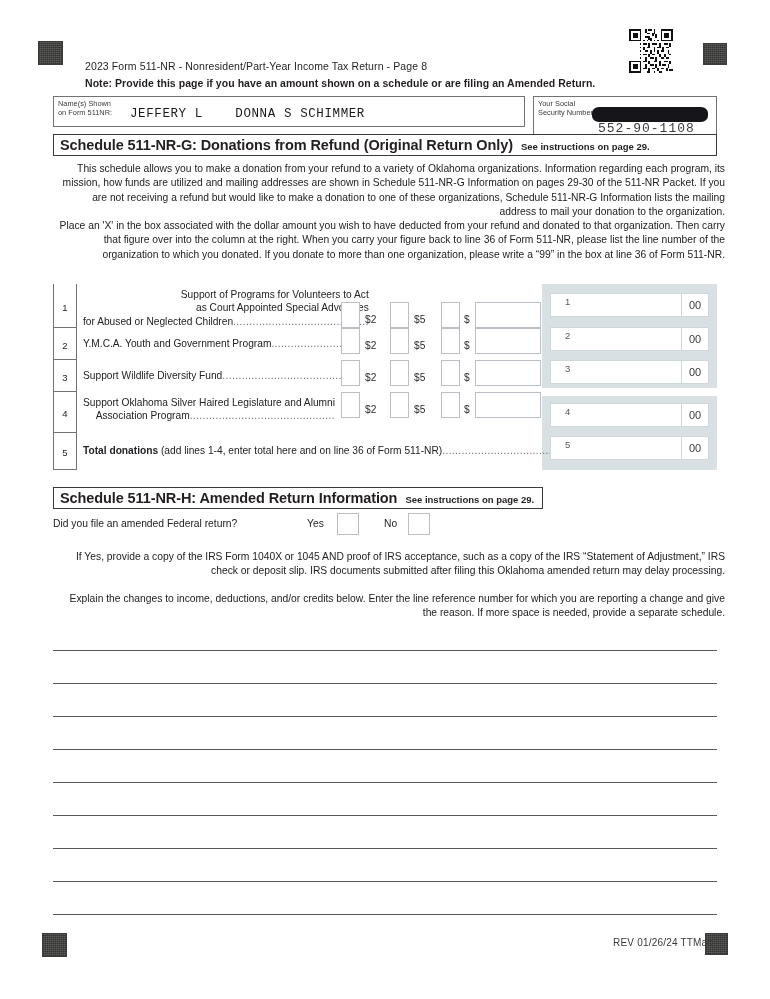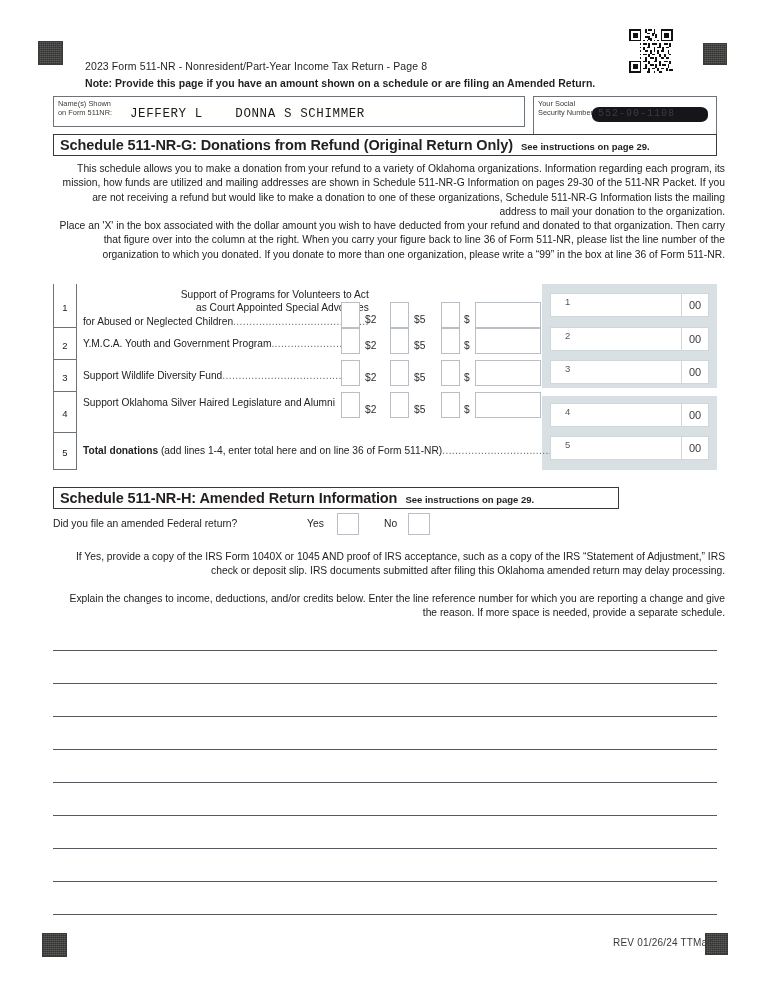--- a/index.html
+++ b/index.html
@@ -80,23 +80,23 @@
     position: absolute; left: 4px; top: 2px;
     font-size: 7.4px; line-height: 9px; color: #3a3a3a; white-space: pre-line;
   }
   #ssn-redaction {
     position: absolute; left: 58px; top: 10px;
     width: 116px; height: 15px;
     background: #16161a;
     border-radius: 7px/6px;
   }
   #ssn-value {
-    position: absolute; left: 6px; top: 1px;
+    position: absolute; left: 6px; top: 14px;
     font-family: "Liberation Mono", monospace;
-    font-size: 10px; letter-spacing: 1px;
+    font-size: 13px; letter-spacing: 1px;
     color: #3c3c40;
     white-space: nowrap;
   }
 
   
   .sched-banner {
     position: absolute;
     border: 1px solid #3a3a3a;
     box-sizing: border-box;
     background: #ffffff;
@@ -107,21 +107,21 @@
   }
   .sched-banner .sched-title {
     font-size: 14.5px; font-weight: bold; letter-spacing: -.1px;
     line-height: 20px;
   }
   .sched-banner .sched-sub {
     font-size: 9.5px; font-weight: bold; margin-left: 8px;
     line-height: 20px;
   }
   #banner-g { left: 53px; top: 134px; width: 664px; }
-  #banner-h { left: 53px; top: 487px; width: 566px; }
+  #banner-h { left: 53px; top: 487px; width: 490px; }
 
   
   .para {
     position: absolute;
     font-size: 10.3px;
     line-height: 14.3px;
     color: #222226;
     text-align: right;
   }
   #para-1 { left: 53px; top: 162px; width: 672px; }
@@ -430,20 +430,21 @@
     <div class="amt-row" style="top:76px;">
       <div class="amt-line">3</div>
       <div class="amt-cents">00</div>
     </div>
 
     <div class="num-cell" style="top:108px; height:41px;">
       <span style="top:16px;">4</span>
     </div>
     <div class="desc" style="top:112px;">
       <div>Support Oklahoma Silver Haired Legislature and Alumni</div>
+      <div><span>Association Program</span><span class="dots">.............................................</span></div>
     </div>
     <div class="cb" style="left:288px; top:108px;"></div>
     <div class="cb-lab" style="left:312px; top:120px;">$2</div>
     <div class="cb" style="left:337px; top:108px;"></div>
     <div class="cb-lab" style="left:361px; top:120px;">$5</div>
     <div class="cb" style="left:388px; top:108px;"></div>
     <div class="cb-lab" style="left:411px; top:120px;">$</div>
     <div class="writein" style="left:422px; top:108px;"></div>
     <div class="amt-row" style="top:119px;">
       <div class="amt-line">4</div>

